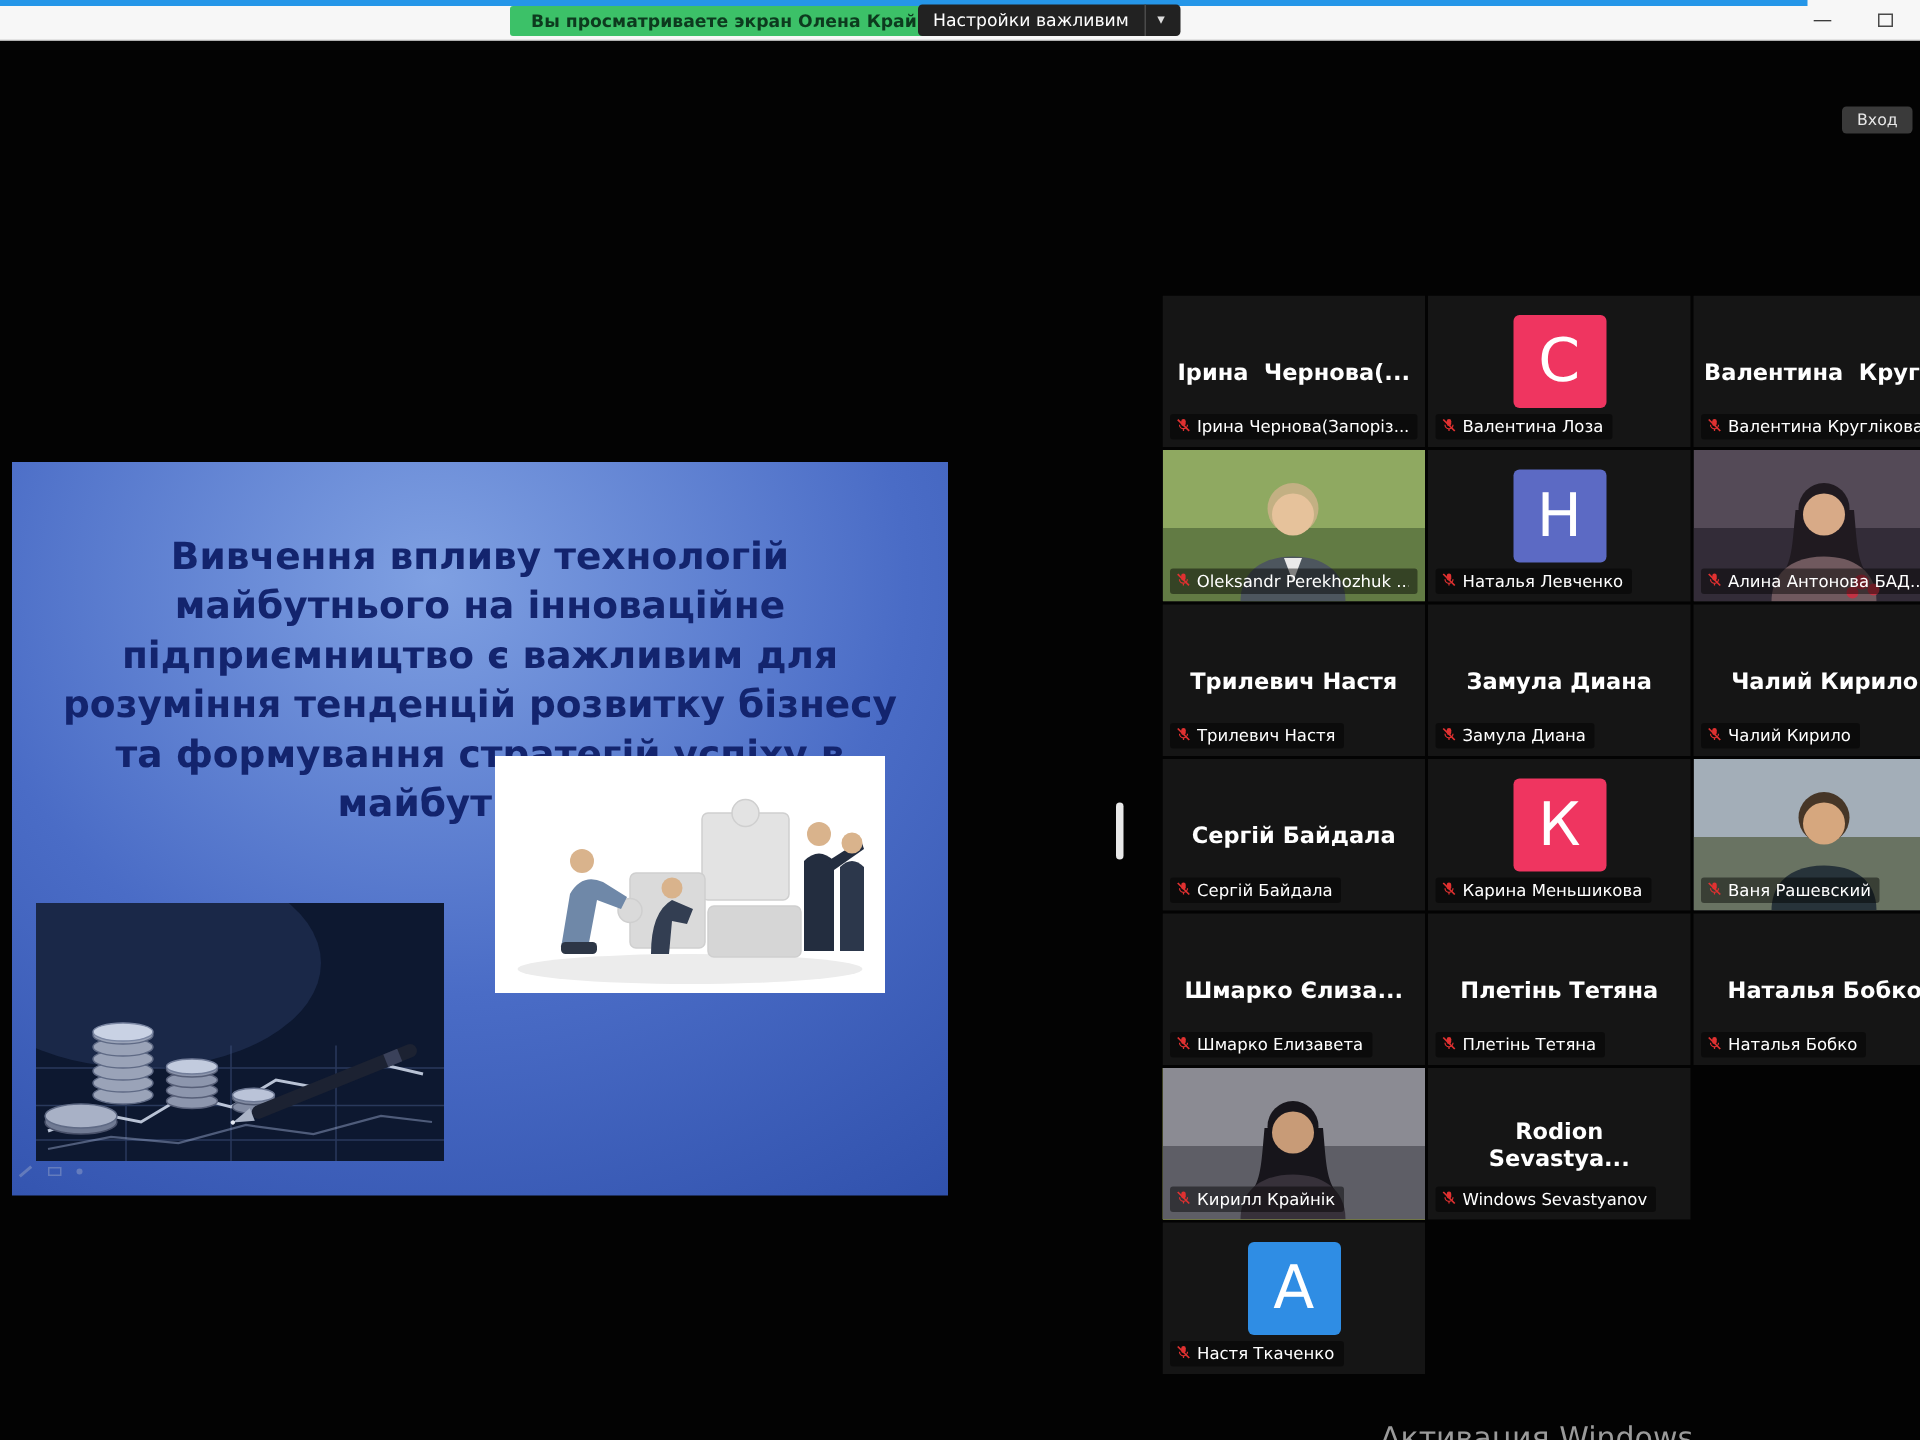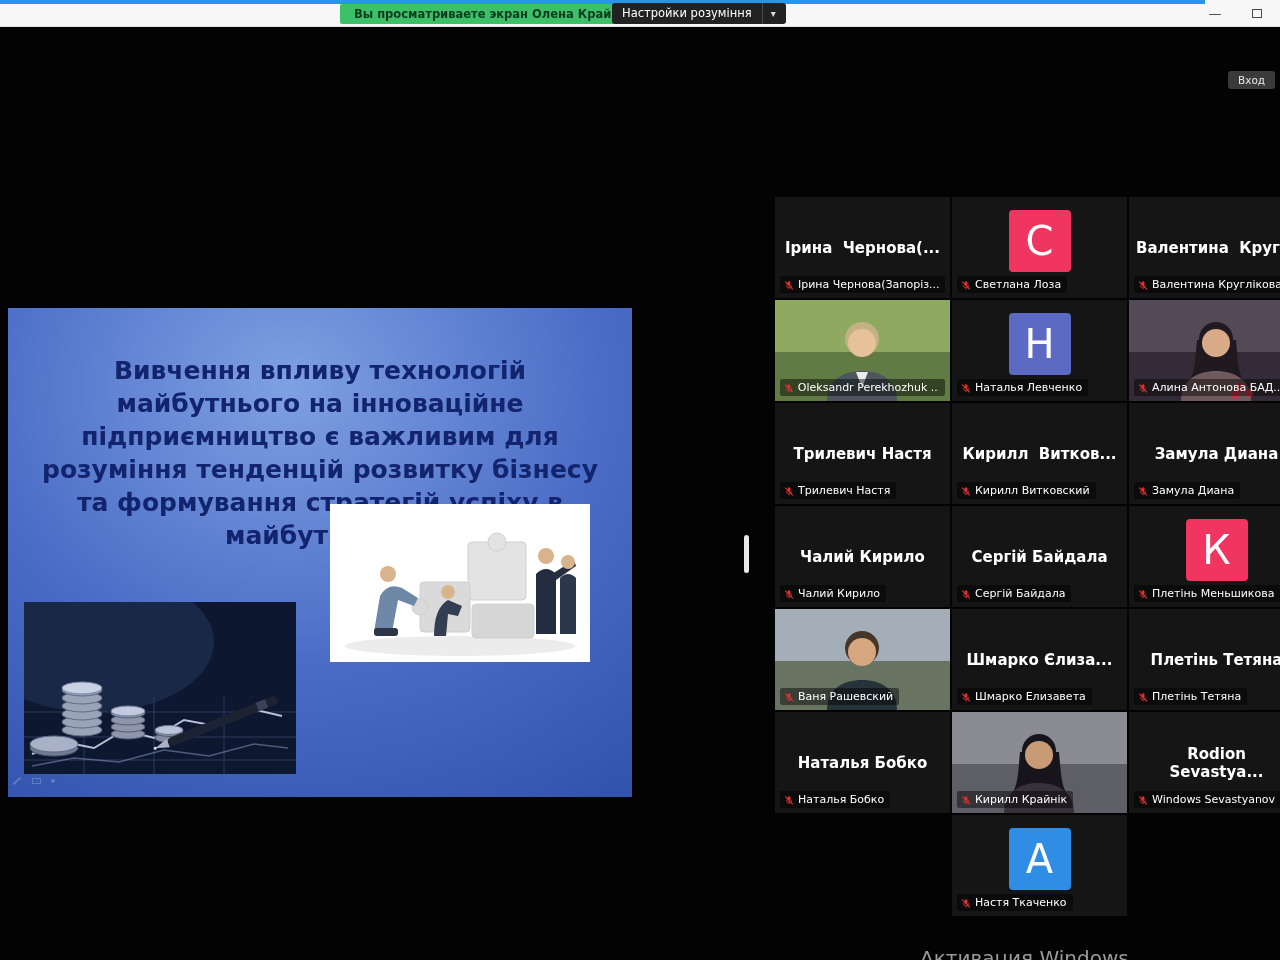--- a/index.html
+++ b/index.html
@@ -81,38 +81,38 @@
   .ph-bg2 { fill:var(--ph-bg2,#222); opacity:.85; }
   .ph-hair { fill:var(--ph-hair,#222); }
   .ph-hair-long { display:none; }
   .tile.long-hair .ph-hair-long { display:block; }
   .ph-skin { fill:var(--ph-skin,#cfa888); }
   .ph-top  { fill:var(--ph-top,#333); }
   .ph-shirt { fill:var(--ph-shirt,transparent); }
   .ph-accent circle { fill:var(--ph-accent,transparent); }
 
   .tile .label { position:absolute; left:5px; bottom:5px; display:flex;
-    align-items:flex-end; gap:4px; background:rgba(0,0,0,.45); border-radius:2px;
+    align-items:flex-start; gap:4px; background:rgba(0,0,0,.45); border-radius:2px;
     padding:2px 6px 2px 4px; max-width:calc(100% - 10px); }
   .label-text { color:#fff; font-size:11px; white-space:nowrap; overflow:hidden; }
   .mic svg, .mic { display:block; }
 
   
   .watermark { position:absolute; left:920px; top:919px; width:358px;
     overflow:hidden; white-space:nowrap; }
   .watermark-title { font-size:20px; color:var(--watermark-text); }
 </style>
 </head>
 <body>
 
 <div class="top-bar">
   <div class="top-accent"></div>
   <div class="share-banner">Вы просматриваете экран Олена Крайнік</div>
   <div class="view-settings">
-    <span>Настройки розуміння</span>
+    <span>Настройки важливим</span>
     <span class="chev">▾</span>
   </div>
   <div class="win-btn minimize">
     <span>—</span>
   </div>
   <div class="win-btn maximize">
     <span class="box"></span>
   </div>
 </div>
 
@@ -223,21 +223,21 @@
 
     <div class="letter-avatar" style="background: rgb(239, 53, 96);">С</div>
 
     <div class="label">
       <svg class="mic" width="10" height="11" viewBox="0 0 12 12">
         <rect x="4.2" y="1" width="3.6" height="5.6" rx="1.8" fill="var(--mic-red)"></rect>
         <path d="M2.8 5.6 a3.2 3.2 0 0 0 6.4 0" fill="none" stroke="var(--mic-red)" stroke-width="1"></path>
         <line x1="6" y1="8.9" x2="6" y2="10.6" stroke="var(--mic-red)" stroke-width="1"></line>
         <line x1="1.4" y1="1.4" x2="10.6" y2="10.6" stroke="var(--mic-red)" stroke-width="1.4"></line>
       </svg>
-      <span class="label-text">Светлана Лоза</span>
+      <span class="label-text">Валентина Лоза</span>
     </div>
   </div>
         <div class="tile name">
     <div class="center-name">Валентина  Круг...</div>
 
     <div class="label">
       <svg class="mic" width="10" height="11" viewBox="0 0 12 12">
         <rect x="4.2" y="1" width="3.6" height="5.6" rx="1.8" fill="var(--mic-red)"></rect>
         <path d="M2.8 5.6 a3.2 3.2 0 0 0 6.4 0" fill="none" stroke="var(--mic-red)" stroke-width="1"></path>
         <line x1="6" y1="8.9" x2="6" y2="10.6" stroke="var(--mic-red)" stroke-width="1"></line>
@@ -319,33 +319,20 @@
       <svg class="mic" width="10" height="11" viewBox="0 0 12 12">
         <rect x="4.2" y="1" width="3.6" height="5.6" rx="1.8" fill="var(--mic-red)"></rect>
         <path d="M2.8 5.6 a3.2 3.2 0 0 0 6.4 0" fill="none" stroke="var(--mic-red)" stroke-width="1"></path>
         <line x1="6" y1="8.9" x2="6" y2="10.6" stroke="var(--mic-red)" stroke-width="1"></line>
         <line x1="1.4" y1="1.4" x2="10.6" y2="10.6" stroke="var(--mic-red)" stroke-width="1.4"></line>
       </svg>
       <span class="label-text">Трилевич Настя</span>
     </div>
   </div>
         <div class="tile name">
-    <div class="center-name">Кирилл  Витков...</div>
-
-    <div class="label">
-      <svg class="mic" width="10" height="11" viewBox="0 0 12 12">
-        <rect x="4.2" y="1" width="3.6" height="5.6" rx="1.8" fill="var(--mic-red)"></rect>
-        <path d="M2.8 5.6 a3.2 3.2 0 0 0 6.4 0" fill="none" stroke="var(--mic-red)" stroke-width="1"></path>
-        <line x1="6" y1="8.9" x2="6" y2="10.6" stroke="var(--mic-red)" stroke-width="1"></line>
-        <line x1="1.4" y1="1.4" x2="10.6" y2="10.6" stroke="var(--mic-red)" stroke-width="1.4"></line>
-      </svg>
-      <span class="label-text">Кирилл Витковский</span>
-    </div>
-  </div>
-        <div class="tile name">
     <div class="center-name">Замула Диана</div>
 
     <div class="label">
       <svg class="mic" width="10" height="11" viewBox="0 0 12 12">
         <rect x="4.2" y="1" width="3.6" height="5.6" rx="1.8" fill="var(--mic-red)"></rect>
         <path d="M2.8 5.6 a3.2 3.2 0 0 0 6.4 0" fill="none" stroke="var(--mic-red)" stroke-width="1"></path>
         <line x1="6" y1="8.9" x2="6" y2="10.6" stroke="var(--mic-red)" stroke-width="1"></line>
         <line x1="1.4" y1="1.4" x2="10.6" y2="10.6" stroke="var(--mic-red)" stroke-width="1.4"></line>
       </svg>
       <span class="label-text">Замула Диана</span>
@@ -381,21 +368,21 @@
 
     <div class="letter-avatar" style="background: rgb(239, 53, 96);">К</div>
 
     <div class="label">
       <svg class="mic" width="10" height="11" viewBox="0 0 12 12">
         <rect x="4.2" y="1" width="3.6" height="5.6" rx="1.8" fill="var(--mic-red)"></rect>
         <path d="M2.8 5.6 a3.2 3.2 0 0 0 6.4 0" fill="none" stroke="var(--mic-red)" stroke-width="1"></path>
         <line x1="6" y1="8.9" x2="6" y2="10.6" stroke="var(--mic-red)" stroke-width="1"></line>
         <line x1="1.4" y1="1.4" x2="10.6" y2="10.6" stroke="var(--mic-red)" stroke-width="1.4"></line>
       </svg>
-      <span class="label-text">Плетінь Меньшикова</span>
+      <span class="label-text">Карина Меньшикова</span>
     </div>
   </div>
         <div class="tile photo" style="--ph-bg1: #a3aeb8; --ph-bg2: #5f6852; --ph-skin: #d6a77e; --ph-hair: #463627; --ph-top: #27333a;">
 
     <svg class="photo-avatar" viewBox="0 0 175 101" preserveAspectRatio="none">
       <rect class="ph-bg" x="0" y="0" width="175" height="101"></rect>
       <rect class="ph-bg2" x="0" y="52" width="175" height="49"></rect>
       <path class="ph-hair ph-hair-long" d="M68,40 C66,62 66,72 60,82 L115,82 C109,72 109,62 107,40 Z"></path>
       <circle class="ph-hair" cx="87" cy="39" r="17"></circle>
       <circle class="ph-skin" cx="87" cy="43" r="14"></circle>

